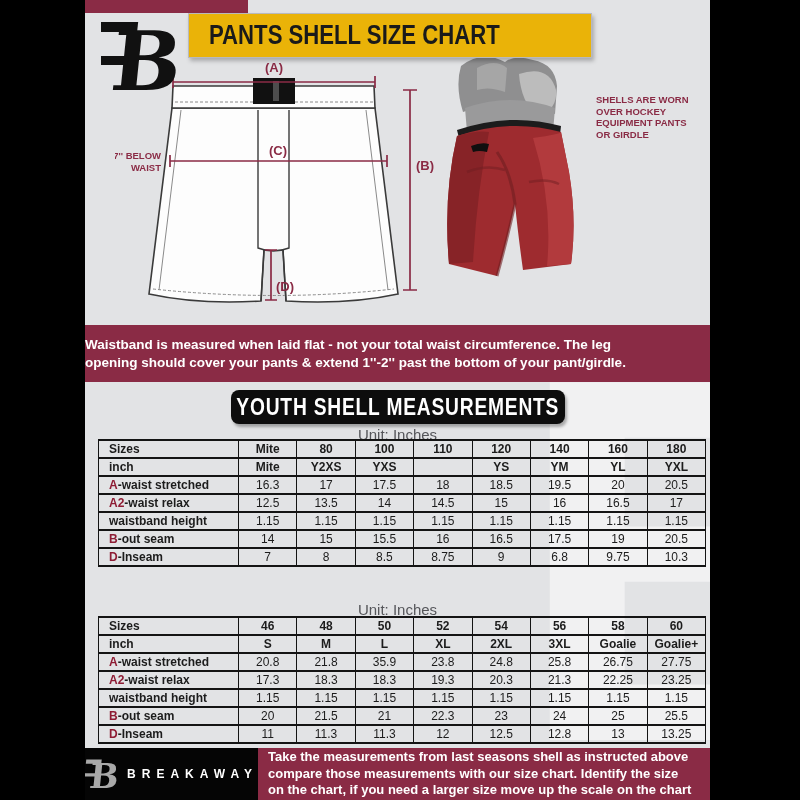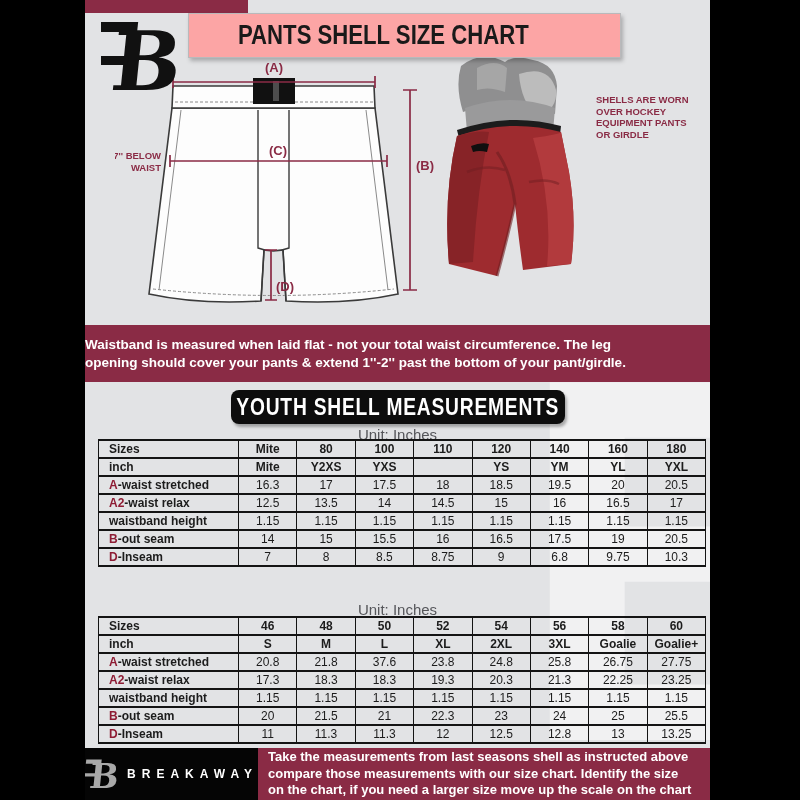--- a/index.html
+++ b/index.html
@@ -1,22 +1,22 @@
 <!DOCTYPE html>
 <html><head>
 <meta charset="utf-8">
 <style>
   html,body{margin:0;padding:0;background:#000;width:800px;height:800px;overflow:hidden;
     font-family:"Liberation Sans",sans-serif;}
   .panel{position:absolute;left:85px;top:0;width:625px;height:800px;background:#e2e3e5;overflow:hidden;}
   .watermark{position:absolute;left:430px;top:300px;font-size:520px;font-weight:bold;
     color:rgba(255,255,255,.5);line-height:1;z-index:0;user-select:none;}
   .accent-bar{position:absolute;left:0;top:0;width:163px;height:13px;background:#8a2b45;}
-  .titlebar{position:absolute;left:103px;top:13px;width:402px;height:43px;background:#fca5a5;
-    border:1px solid #b9b9bb;box-shadow:2px 3px 4px rgba(0,0,0,.25);display:flex;align-items:center;z-index:3;padding-left:29px;}
+  .titlebar{position:absolute;left:103px;top:13px;width:402px;height:43px;background:#eab308;
+    border:1px solid #b9b9bb;box-shadow:2px 3px 4px rgba(0,0,0,.25);display:flex;align-items:center;z-index:3;}
   .titlebar .t{font-size:27px;font-weight:bold;color:#1a1a1a;margin-left:20px;white-space:nowrap;}
   .cond{display:inline-block;transform:scaleX(.82);transform-origin:left center;}
   .condc{display:inline-block;transform:scaleX(.8);transform-origin:center center;}
   .datebox{position:absolute;left:506px;top:13px;width:119px;height:45px;background:#8a2b45;
     display:flex;align-items:center;justify-content:center;z-index:3;}
   .datebox .t{color:#fff;font-size:26px;font-weight:bold;white-space:nowrap;}
   .logo{position:absolute;left:16px;top:14px;z-index:2;}
   .diagram{position:absolute;left:30px;top:58px;z-index:1;}
   .photo{position:absolute;left:352px;top:52px;z-index:1;}
   .photo-note{position:absolute;left:511px;top:94px;width:112px;color:#8a2b45;font-weight:bold;
@@ -268,21 +268,21 @@
           <td class="b">XL</td>
           <td class="b">2XL</td>
           <td class="b">3XL</td>
           <td class="b">Goalie</td>
           <td class="b">Goalie+</td>
         </tr>
         <tr>
           <td class="lbl"><span class="pfx">A</span>-waist stretched</td>
           <td>20.8</td>
           <td>21.8</td>
-          <td>37.6</td>
+          <td>35.9</td>
           <td>23.8</td>
           <td>24.8</td>
           <td>25.8</td>
           <td>26.75</td>
           <td>27.75</td>
         </tr>
         <tr>
           <td class="lbl"><span class="pfx">A2</span>-waist relax</td>
           <td>17.3</td>
           <td>18.3</td>

